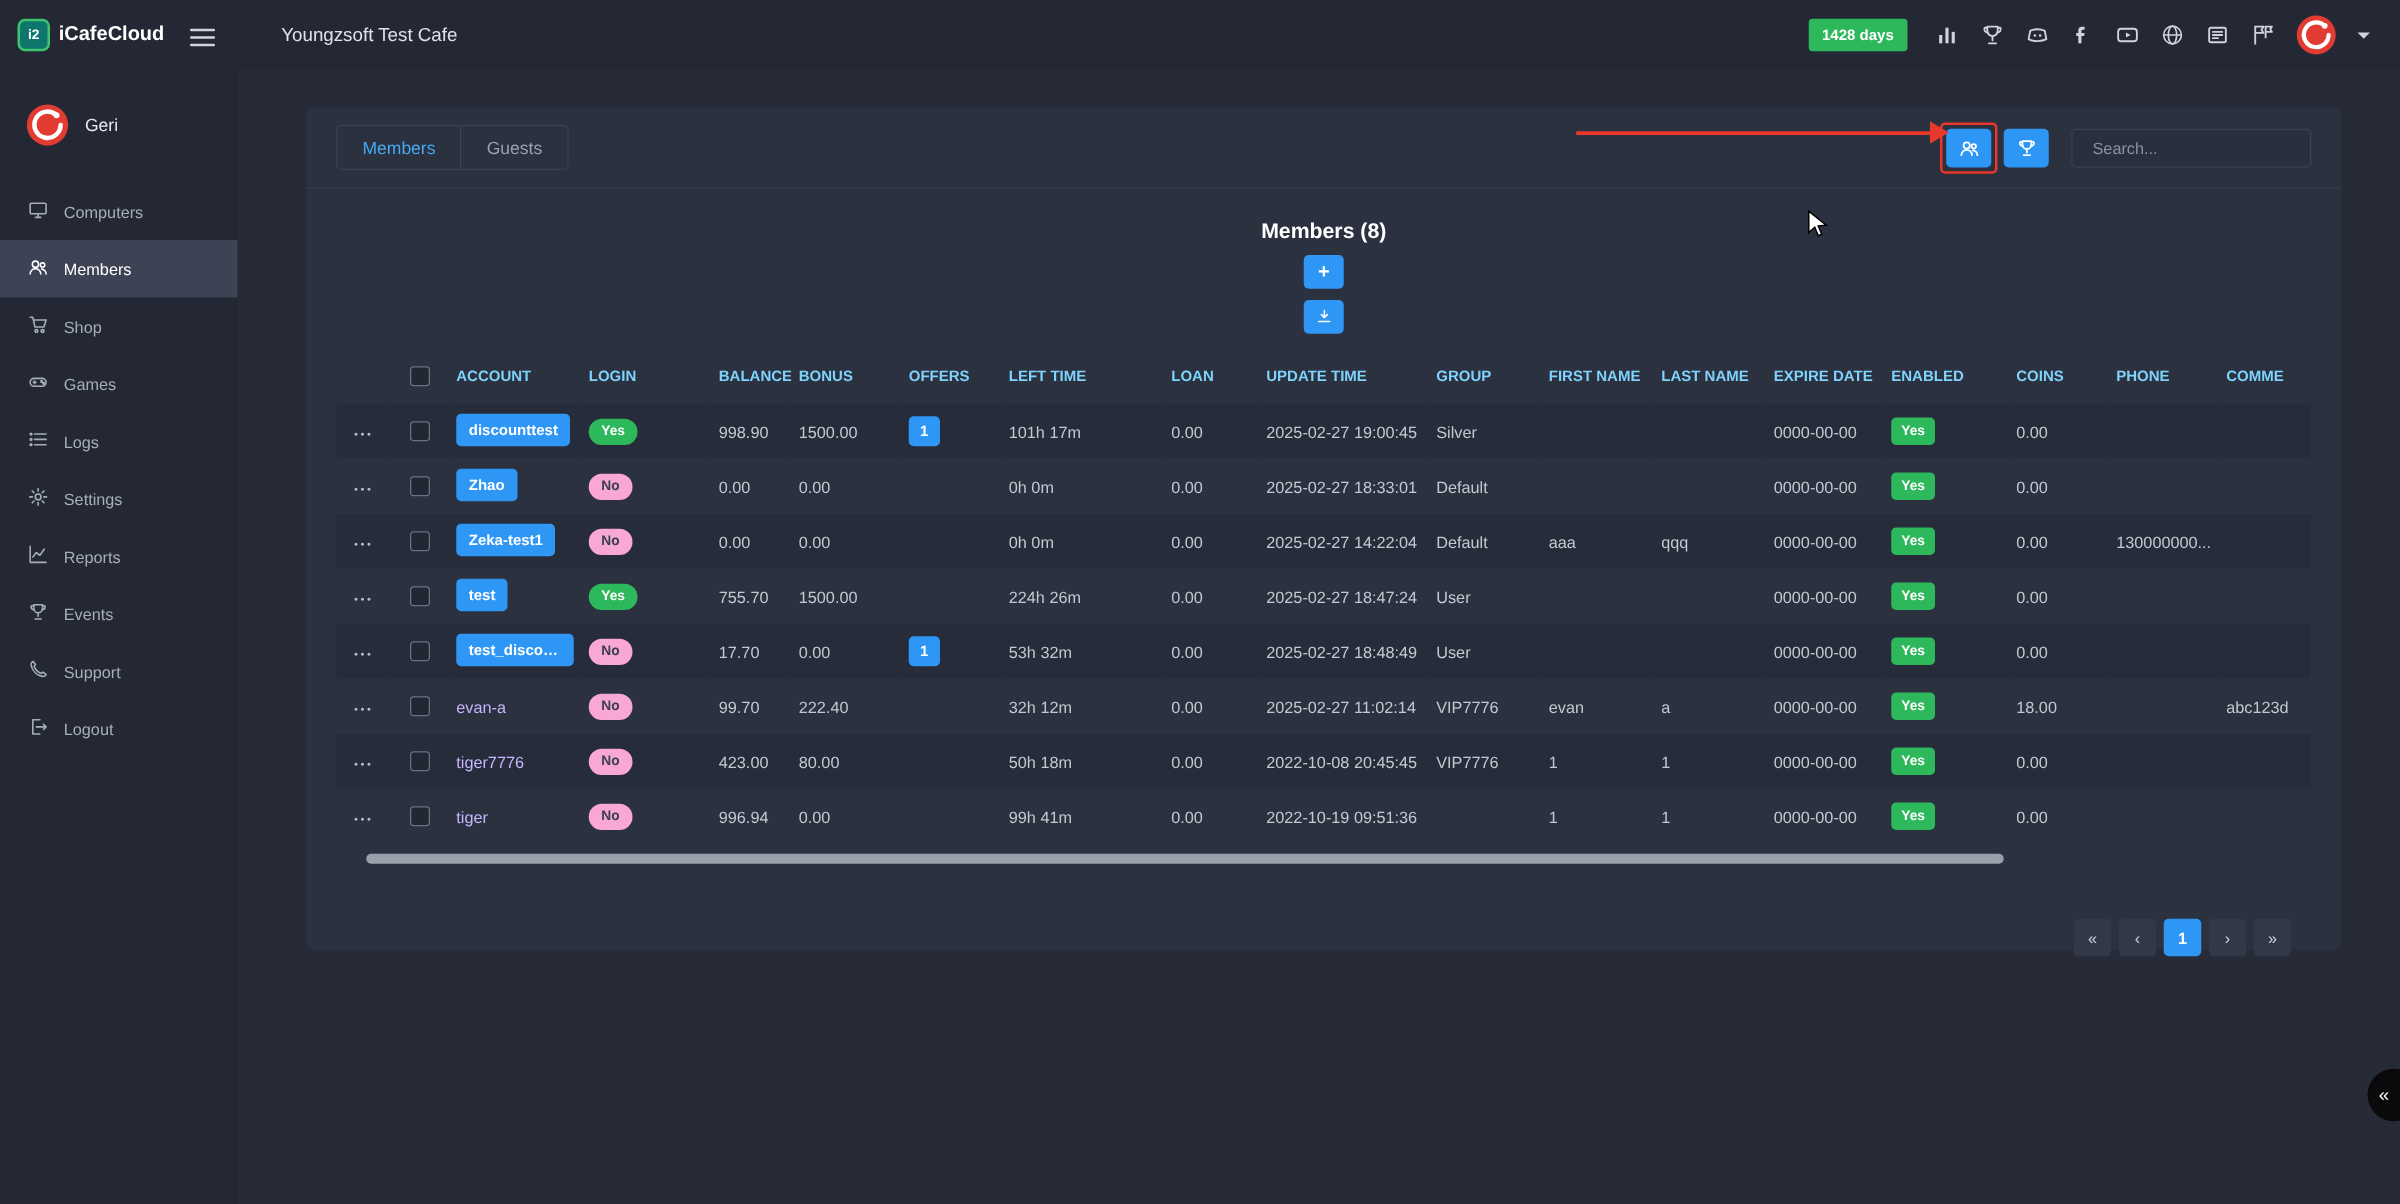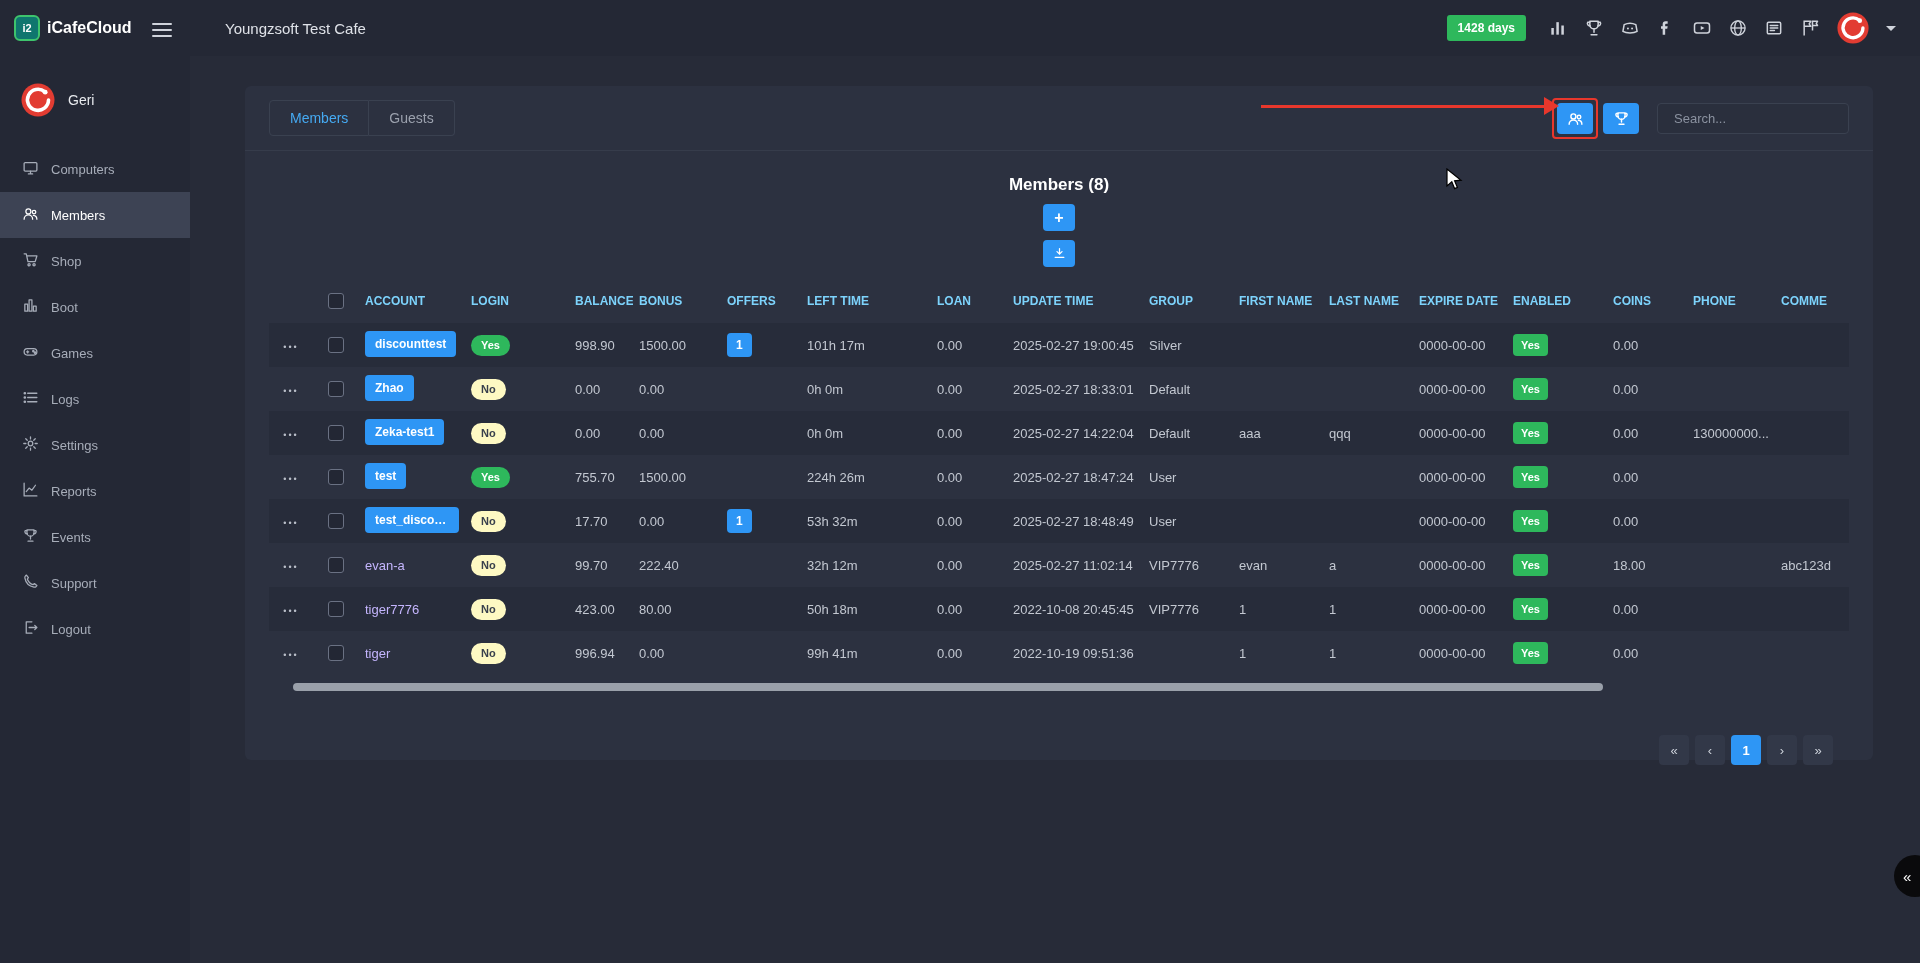--- a/index.html
+++ b/index.html
@@ -78,21 +78,21 @@
   .c-center { text-align:center; }
   .dots { color:#b9bec8; font-size:9px; letter-spacing:2px; cursor:pointer; }
   .chk { display:inline-block; width:16px; height:16px; border:1px solid #6a7183; border-radius:3px;
     background:#232734; cursor:pointer; vertical-align:middle; }
   .acc-btn { background:#2e96f5; color:#fff; font-size:12px; font-weight:bold; padding:6px 10px; border-radius:4px;
     display:inline-block; max-width:100%; overflow:hidden; text-overflow:ellipsis; cursor:pointer; }
   .acc-text { color:#c4b5fd; font-size:13px; }
   .pill { display:inline-block; min-width:34px; text-align:center; padding:5px 10px; border-radius:11px;
     font-size:11px; font-weight:bold; line-height:1; }
   .pill-yes { background:#2eb85c; color:#fff; }
-  .pill-no { background:#fef9c3; color:#39404d; }
+  .pill-no { background:#f9a8d4; color:#39404d; }
   .offer-badge { background:#2e96f5; color:#fff; font-size:12px; font-weight:bold; padding:5px 9px;
     border-radius:4px; display:inline-block; cursor:pointer; }
   .enabled-badge { background:#2eb85c; color:#fff; font-size:11px; font-weight:bold; padding:5px 8px;
     border-radius:4px; display:inline-block; }
 
   .h-scrollbar { margin:8px 0 0 24px; width:1310px; height:8px; background:#9aa0aa; border-radius:4px; cursor:pointer; }
 
   
   .pagination { display:flex; justify-content:flex-end; gap:6px; margin:44px 40px 0 0; }
   .page-btn { width:30px; height:30px; background:#323848; color:#cdd2da; border:none; border-radius:4px;
@@ -214,28 +214,20 @@
         </svg></span>
     <span>Members</span>
   </div>
   <div class="side-item">
     <span><svg viewBox="0 0 24 24">
           <path d="M3 4h3l2.4 11h10.2l2.4-8H7"></path>
           <circle cx="10" cy="19.5" r="1.6"></circle>
           <circle cx="17" cy="19.5" r="1.6"></circle>
         </svg></span>
     <span>Shop</span>
-  </div>
-  <div class="side-item">
-    <span><svg viewBox="0 0 24 24">
-          <rect x="4" y="10" width="4" height="10"></rect>
-          <rect x="10" y="4" width="4" height="16"></rect>
-          <rect x="16" y="13" width="4" height="7"></rect>
-        </svg></span>
-    <span>Boot</span>
   </div>
   <div class="side-item">
     <span><svg viewBox="0 0 24 24">
           <rect x="3" y="8" width="18" height="9" rx="4.5"></rect>
           <path d="M8 11v3M6.5 12.5h3"></path>
           <circle cx="16" cy="11.5" r="0.9" fill="currentColor"></circle>
           <circle cx="18.3" cy="13.6" r="0.9" fill="currentColor"></circle>
         </svg></span>
     <span>Games</span>
   </div>

